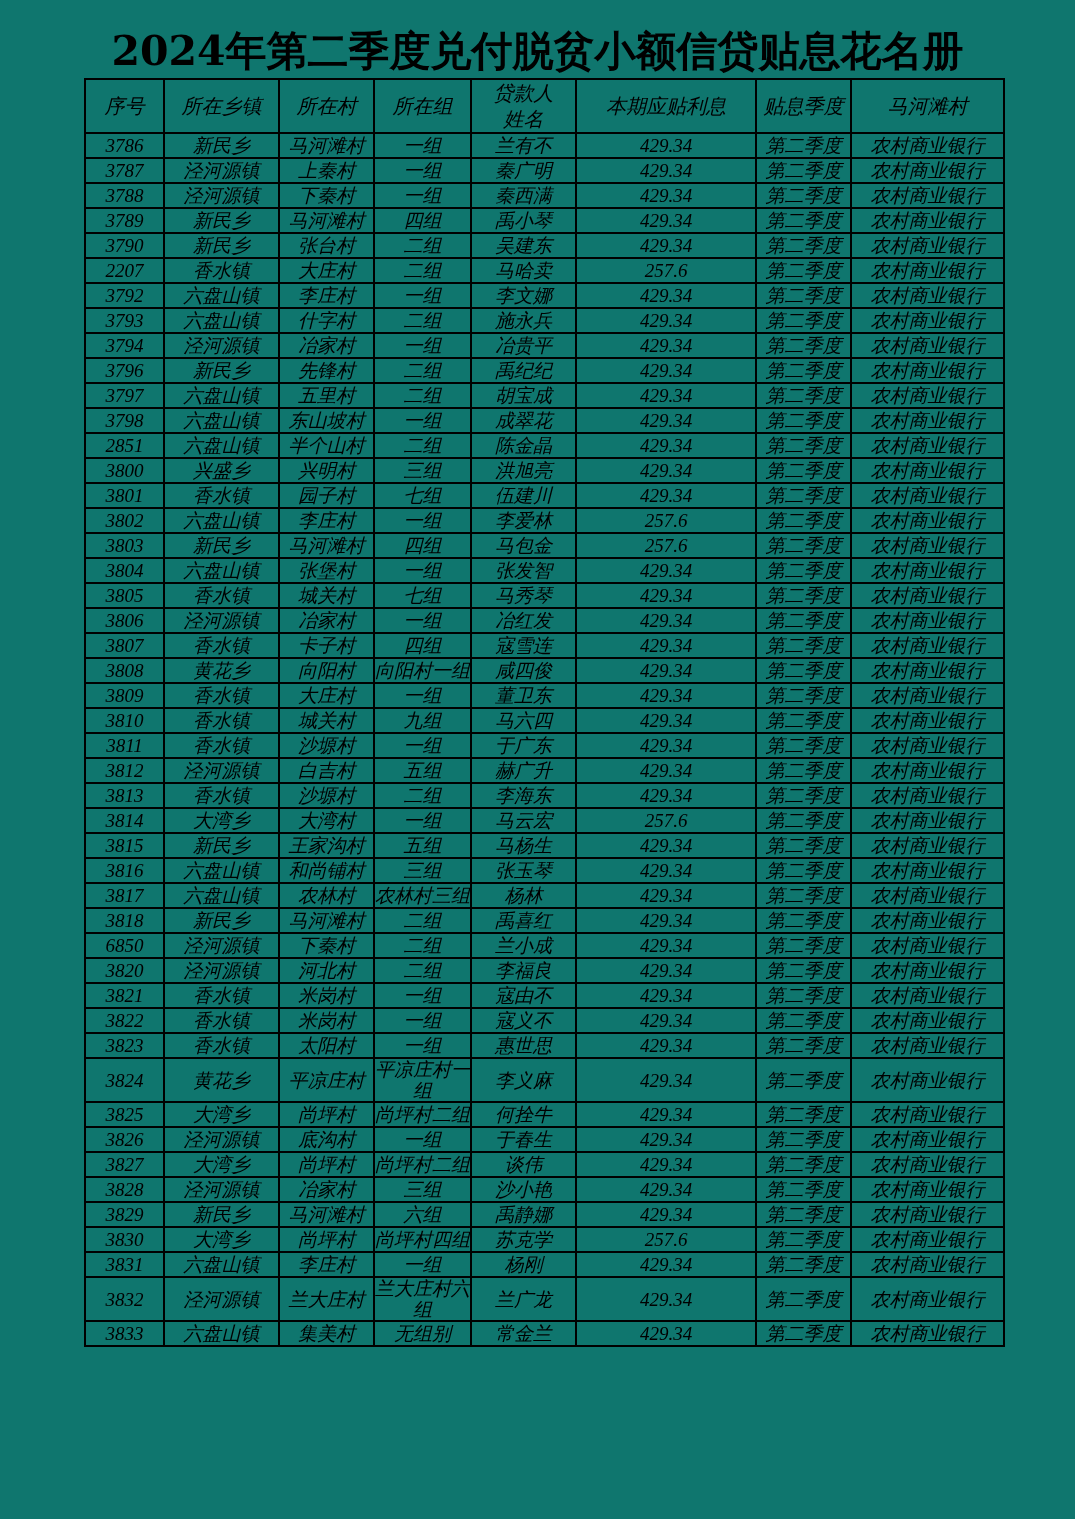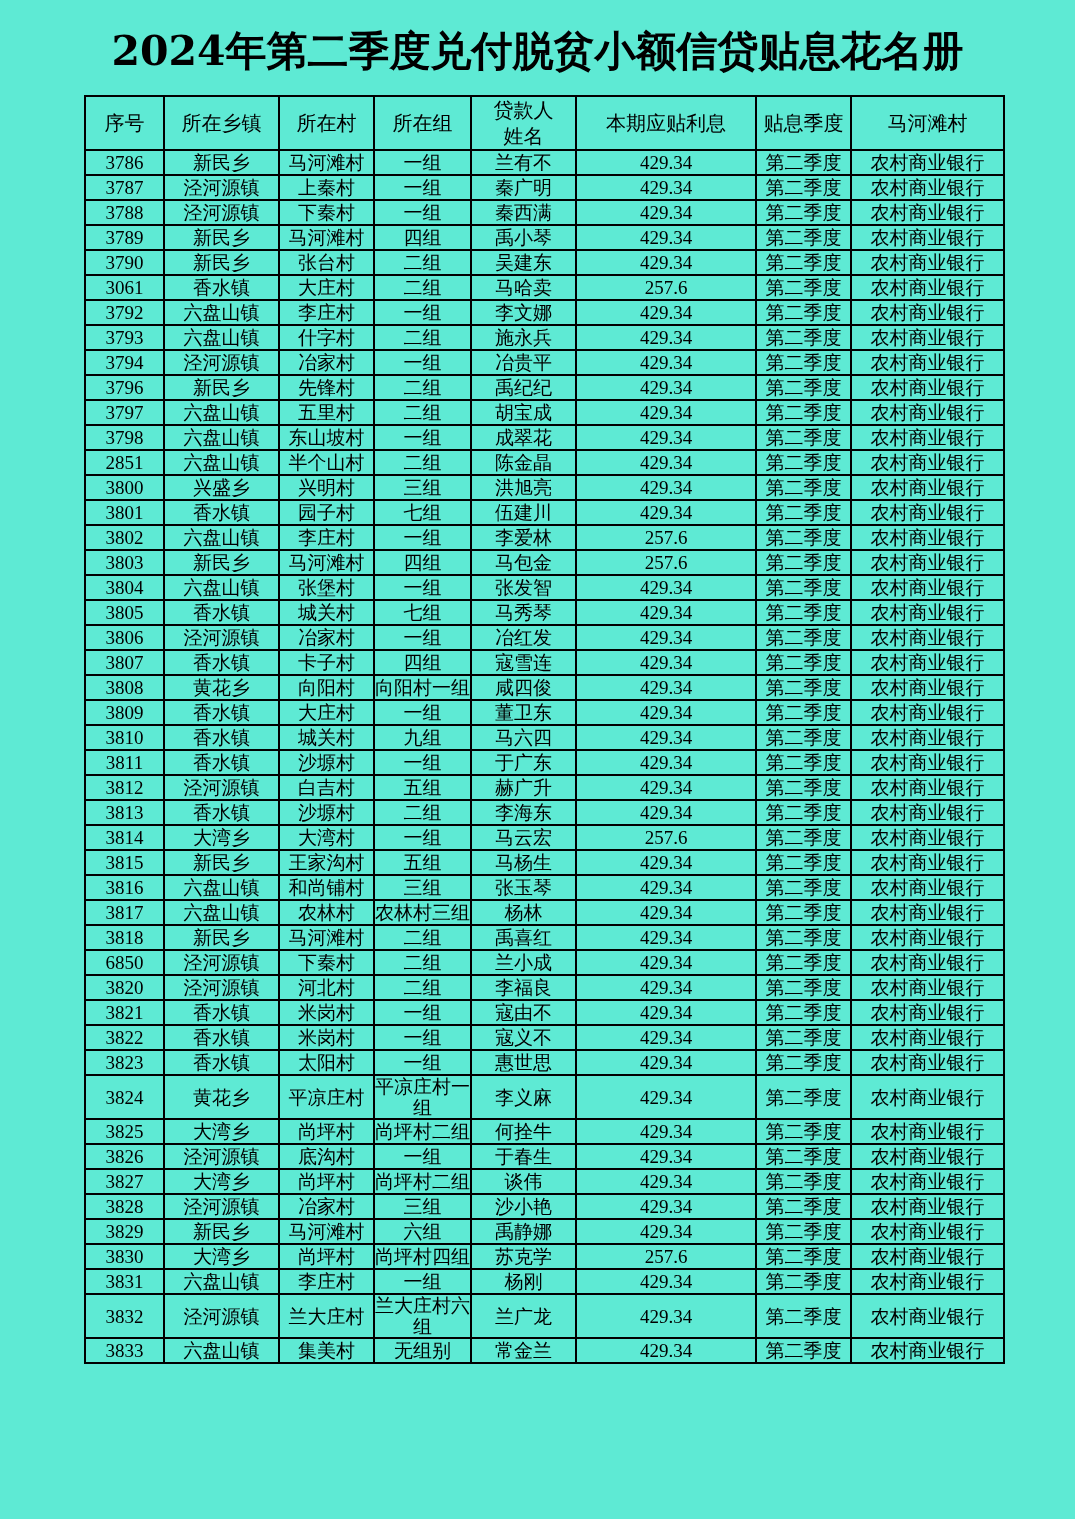--- a/index.html
+++ b/index.html
@@ -5,42 +5,43 @@
   html, body {
     margin: 0;
     padding: 0;
     background: #ffffff;
     color: #000000;
   }
   .page {
     position: relative;
     width: 1075px;
     height: 1519px;
-    background: #5eead4;
+    background: #0f766e;
     overflow: hidden;
     font-family: "Liberation Serif", "DejaVu Serif", serif;
   }
   .doc-title {
     margin: 0;
     padding-top: 26px;
     font-family: "DejaVu Serif", "Liberation Serif", serif;
     font-weight: bold;
     font-size: 41px;
     line-height: 50px;
     text-align: center;
     letter-spacing: 0;
     color: #000000;
     white-space: nowrap;
   }
   table.roster {
     border-collapse: collapse;
     table-layout: fixed;
     margin-left: 84px;
-    margin-top: 19px;
+    margin-top: 2px;
     width: 919px;
+    font-style: italic;
   }
   .roster th, .roster td {
     border: 2px solid #000000;
     text-align: center;
     vertical-align: middle;
     padding: 0;
     overflow: hidden;
   }
   .roster th {
     font-family: "Liberation Sans", "DejaVu Sans", sans-serif;
@@ -132,21 +133,21 @@
           <td>3790</td>
           <td>新民乡</td>
           <td>张台村</td>
           <td>二组</td>
           <td>吴建东</td>
           <td>429.34</td>
           <td>第二季度</td>
           <td>农村商业银行</td>
         </tr>
         <tr>
-          <td>3061</td>
+          <td>2207</td>
           <td>香水镇</td>
           <td>大庄村</td>
           <td>二组</td>
           <td>马哈卖</td>
           <td>257.6</td>
           <td>第二季度</td>
           <td>农村商业银行</td>
         </tr>
         <tr>
           <td>3792</td>

